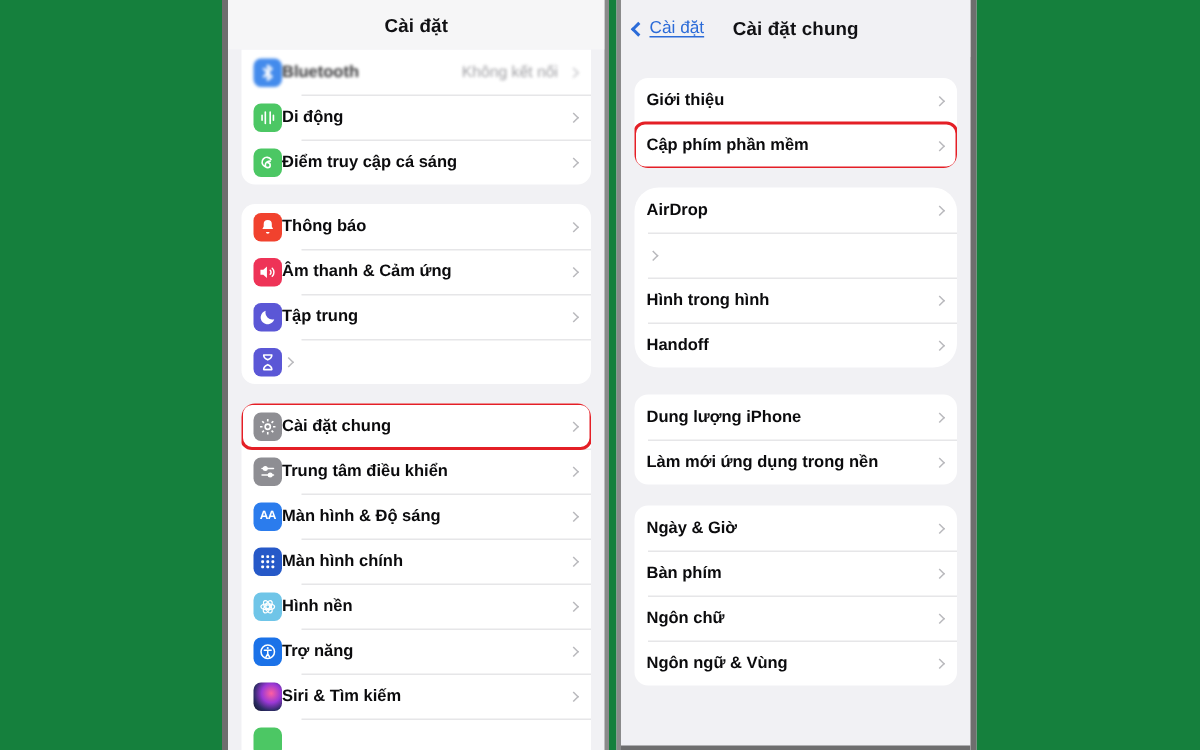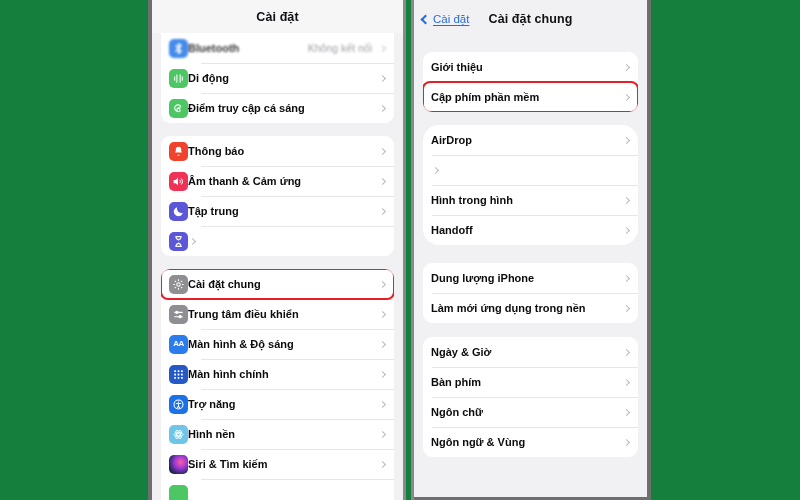--- a/index.html
+++ b/index.html
@@ -297,40 +297,40 @@
                   <rect x="4" y="16.6" width="3.4" height="3.4" rx="1"></rect>
                   <rect x="10.3" y="16.6" width="3.4" height="3.4" rx="1"></rect>
                   <rect x="16.6" y="16.6" width="3.4" height="3.4" rx="1"></rect>
                 </g>
               </svg>
           </span>
           <span class="row-label">Màn hình chính</span>
           <span class="chevron"></span>
         </div>
         <div class="row">
-          <span class="row-icon ic-access">
-            <svg class="glyph" viewBox="0 0 24 24" fill="none" stroke="#fff" stroke-width="1.9" stroke-linecap="round">
-                <circle cx="12" cy="12" r="8.3"></circle>
-                <circle cx="12" cy="7.4" r="1.3" fill="#fff" stroke="none"></circle>
-                <path d="M7.8 10.2h8.4M12 10.6v4M12 14.6l-2.3 4M12 14.6l2.3 4"></path>
-              </svg>
-          </span>
-          <span class="row-label">Trợ năng</span>
-          <span class="chevron"></span>
-        </div>
-        <div class="row">
           <span class="row-icon ic-wallpaper">
             <svg class="glyph" viewBox="0 0 24 24" fill="none" stroke="#fff" stroke-width="1.6">
                 <circle cx="12" cy="12" r="2.4"></circle>
                 <ellipse cx="12" cy="12" rx="8.4" ry="3.6"></ellipse>
                 <ellipse cx="12" cy="12" rx="8.4" ry="3.6" transform="rotate(60 12 12)"></ellipse>
                 <ellipse cx="12" cy="12" rx="8.4" ry="3.6" transform="rotate(120 12 12)"></ellipse>
               </svg>
           </span>
           <span class="row-label">Hình nền</span>
+          <span class="chevron"></span>
+        </div>
+        <div class="row">
+          <span class="row-icon ic-access">
+            <svg class="glyph" viewBox="0 0 24 24" fill="none" stroke="#fff" stroke-width="1.9" stroke-linecap="round">
+                <circle cx="12" cy="12" r="8.3"></circle>
+                <circle cx="12" cy="7.4" r="1.3" fill="#fff" stroke="none"></circle>
+                <path d="M7.8 10.2h8.4M12 10.6v4M12 14.6l-2.3 4M12 14.6l2.3 4"></path>
+              </svg>
+          </span>
+          <span class="row-label">Trợ năng</span>
           <span class="chevron"></span>
         </div>
         <div class="row">
           <span class="row-icon ic-siri"></span>
           <span class="row-label">Siri &amp; Tìm kiếm</span>
           <span class="chevron"></span>
         </div>
         <div class="row">
           <span class="row-icon ic-green-cut"></span>
           <span class="row-label"></span>

